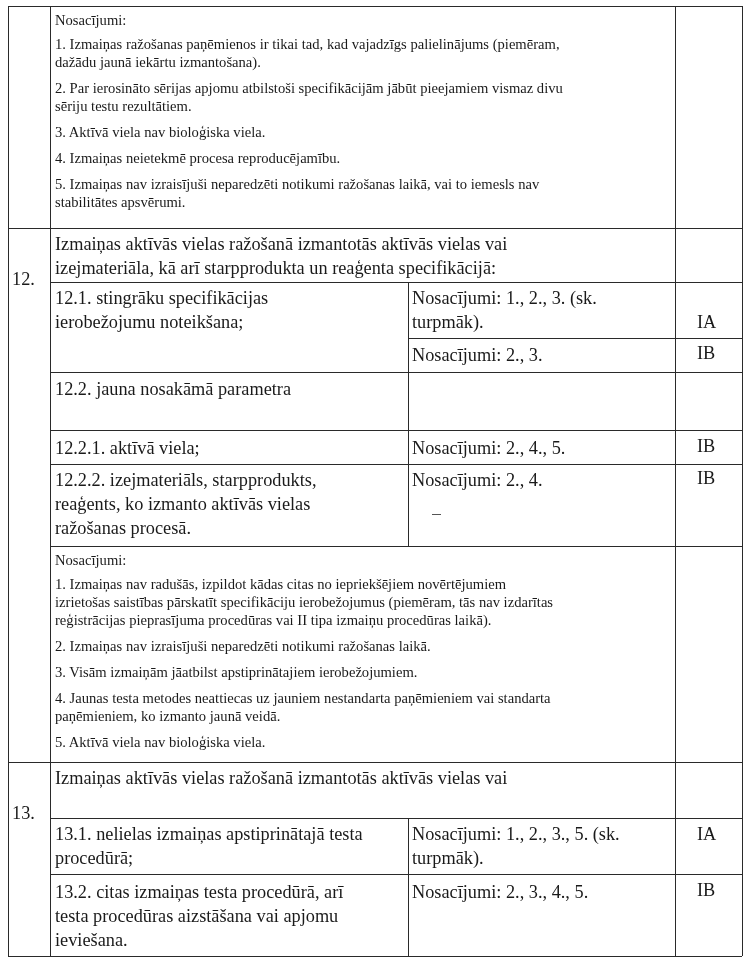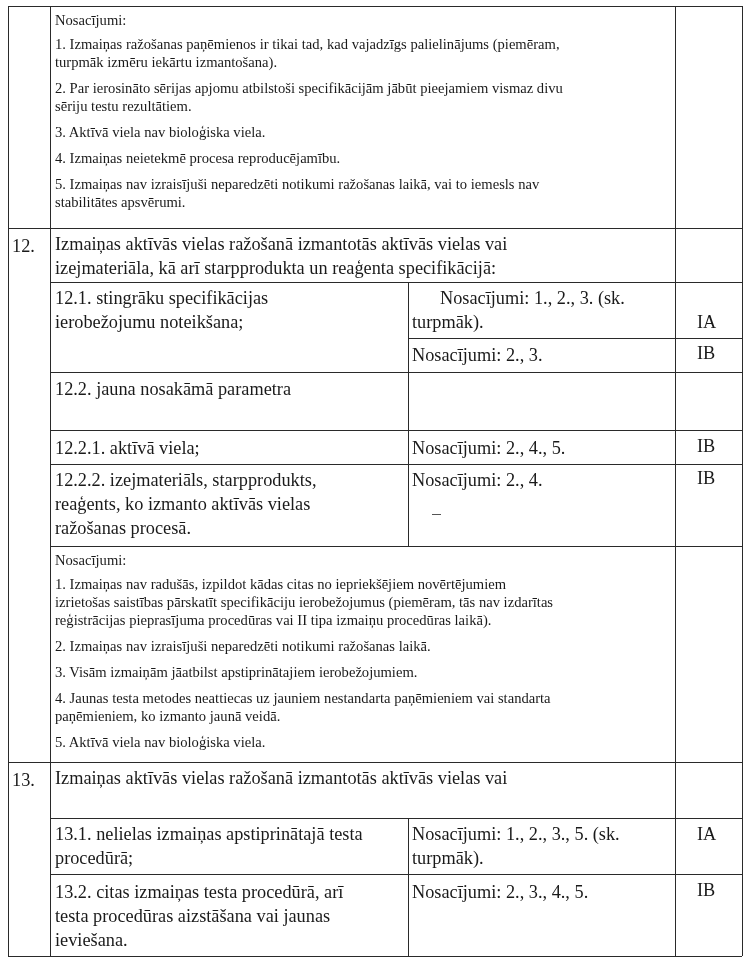--- a/index.html
+++ b/index.html
@@ -4,21 +4,21 @@
 <style>
   html, body { margin:0; padding:0; background:#ffffff; }
   body { width:750px; height:967px; position:relative; overflow:hidden;
          font-family:"Liberation Serif","DejaVu Serif",serif; color:#1a1a1a; }
   .page { position:absolute; left:0; top:0; width:674px; height:967px; }
   .hl { position:absolute; height:0; border-top:1.5px solid #2a2a2a; }
   .vl { position:absolute; width:0; border-left:1.2px solid #2a2a2a; }
   .t { position:absolute; white-space:nowrap; }
   .small { font-size:14.6px; line-height:17px; }
   .big { font-size:18.3px; line-height:24px; }
-  .num { font-size:18.3px; }
+  .num { font-size:18.3px;margin-top:33px; }
   .type { font-size:18.3px; }
   .tick { position:absolute; width:9px; height:0; border-top:1px solid #555; }
 </style>
 </head>
 <body>
 
 <div class="page">
 
   <div class="vl" style="left:8px;top:6px;height:950px;"></div>
   <div class="vl" style="left:742px;top:6px;height:950px;"></div>
@@ -42,35 +42,35 @@
 
   <div class="hl" style="left:8px;top:762px;width:734px;"></div>
   <div class="hl" style="left:50px;top:818px;width:692px;"></div>
   <div class="hl" style="left:50px;top:874px;width:692px;"></div>
   <div class="vl" style="left:408px;top:818px;height:138px;"></div>
 
   <div class="hl" style="left:8px;top:956px;width:734px;"></div>
 
   <div class="t small" style="left:55px;top:12px;">Nosacījumi:</div>
   <div class="t small" style="left:55px;top:36px;">1. Izmaiņas ražošanas paņēmienos ir tikai tad, kad vajadzīgs palielinājums (piemēram,</div>
-  <div class="t small" style="left:55px;top:54px;">turpmāk izmēru iekārtu izmantošana).</div>
+  <div class="t small" style="left:55px;top:54px;">dažādu jaunā iekārtu izmantošana).</div>
   <div class="t small" style="left:55px;top:80px;">2. Par ierosināto sērijas apjomu atbilstoši specifikācijām jābūt pieejamiem vismaz divu</div>
   <div class="t small" style="left:55px;top:98px;">sēriju testu rezultātiem.</div>
   <div class="t small" style="left:55px;top:124px;">3. Aktīvā viela nav bioloģiska viela.</div>
   <div class="t small" style="left:55px;top:150px;text-align:right;">4. Izmaiņas neietekmē procesa reproducējamību.</div>
   <div class="t small" style="left:55px;top:176px;">5. Izmaiņas nav izraisījuši neparedzēti notikumi ražošanas laikā, vai to iemesls nav</div>
   <div class="t small" style="left:55px;top:194px;">stabilitātes apsvērumi.</div>
 
   <div class="t num" style="left:12px;top:236px;">12.</div>
   <div class="t big" style="left:55px;top:232px;">Izmaiņas aktīvās vielas ražošanā izmantotās aktīvās vielas vai</div>
   <div class="t big" style="left:55px;top:256px;">izejmateriāla, kā arī starpprodukta un reaģenta specifikācijā:</div>
 
   <div class="t big" style="left:55px;top:286px;">12.1. stingrāku specifikācijas</div>
   <div class="t big" style="left:55px;top:310px;">ierobežojumu noteikšana;</div>
-  <div class="t big" style="left:412px;top:286px;margin-left:28px;">Nosacījumi: 1., 2., 3. (sk.</div>
+  <div class="t big" style="left:412px;top:286px;">Nosacījumi: 1., 2., 3. (sk.</div>
   <div class="t big" style="left:412px;top:310px;">turpmāk).</div>
   <div class="t type" style="left:697px;top:312px;">IA</div>
 
   <div class="t big" style="left:412px;top:343px;">Nosacījumi: 2., 3.</div>
   <div class="t type" style="left:697px;top:343px;">IB</div>
 
   <div class="t big" style="left:55px;top:377px;">12.2. jauna nosakāmā parametra</div>
 
   <div class="t big" style="left:55px;top:436px;">12.2.1. aktīvā viela;</div>
   <div class="t big" style="left:412px;top:436px;">Nosacījumi: 2., 4., 5.</div>
@@ -96,18 +96,18 @@
   <div class="t num" style="left:12px;top:770px;">13.</div>
   <div class="t big" style="left:55px;top:766px;">Izmaiņas aktīvās vielas ražošanā izmantotās aktīvās vielas vai</div>
 
   <div class="t big" style="left:55px;top:822px;">13.1. nelielas izmaiņas apstiprinātajā testa</div>
   <div class="t big" style="left:55px;top:846px;">procedūrā;</div>
   <div class="t big" style="left:412px;top:822px;">Nosacījumi: 1., 2., 3., 5. (sk.</div>
   <div class="t big" style="left:412px;top:846px;">turpmāk).</div>
   <div class="t type" style="left:697px;top:824px;">IA</div>
 
   <div class="t big" style="left:55px;top:880px;">13.2. citas izmaiņas testa procedūrā, arī</div>
-  <div class="t big" style="left:55px;top:904px;">testa procedūras aizstāšana vai jaunas</div>
+  <div class="t big" style="left:55px;top:904px;">testa procedūras aizstāšana vai apjomu</div>
   <div class="t big" style="left:55px;top:928px;">ieviešana.</div>
   <div class="t big" style="left:412px;top:880px;">Nosacījumi: 2., 3., 4., 5.</div>
   <div class="t type" style="left:697px;top:880px;">IB</div>
 
 </div>
 
 </body></html>

